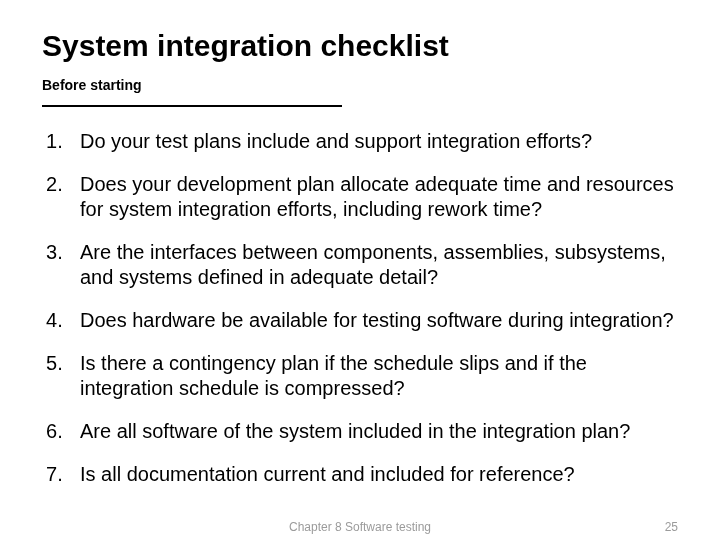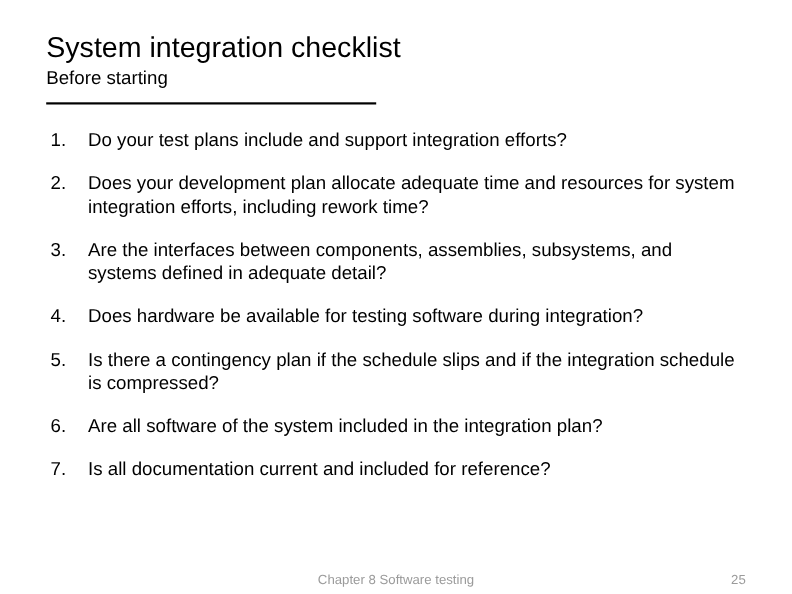--- a/index.html
+++ b/index.html
@@ -9,42 +9,42 @@
       background: #fff;
       font-family: Arial, Helvetica, sans-serif;
       color: #000;
       position: relative;
       overflow: hidden;
     }
     .slide {
       padding: 28px 42px 0 42px;
     }
     .title {
-      font-size: 26px;
-      font-weight: normal;
+      font-size: 30px;
+      font-weight: bold;
       line-height: 1.2;
     }
     .subtitle {
-      font-size: 17px;
-      font-weight: normal;
-      margin-top: 2px;
+      font-size: 14px;
+      font-weight: bold;
+      margin-top: 13px;
     }
     .divider {
       border: none;
       border-top: 2px solid #000;
       margin-top: 12px;
       width: 300px;
     }
     .list {
       list-style: none;
       margin-top: 22px;
       counter-reset: item;
     }
     .list li {
-      font-size: 17px;
+      font-size: 20px;
       line-height: 1.25;
       margin-bottom: 18px;
       padding-left: 38px;
       position: relative;
       counter-increment: item;
     }
     .list li::before {
       content: counter(item) ".";
       position: absolute;
       left: 4px;

